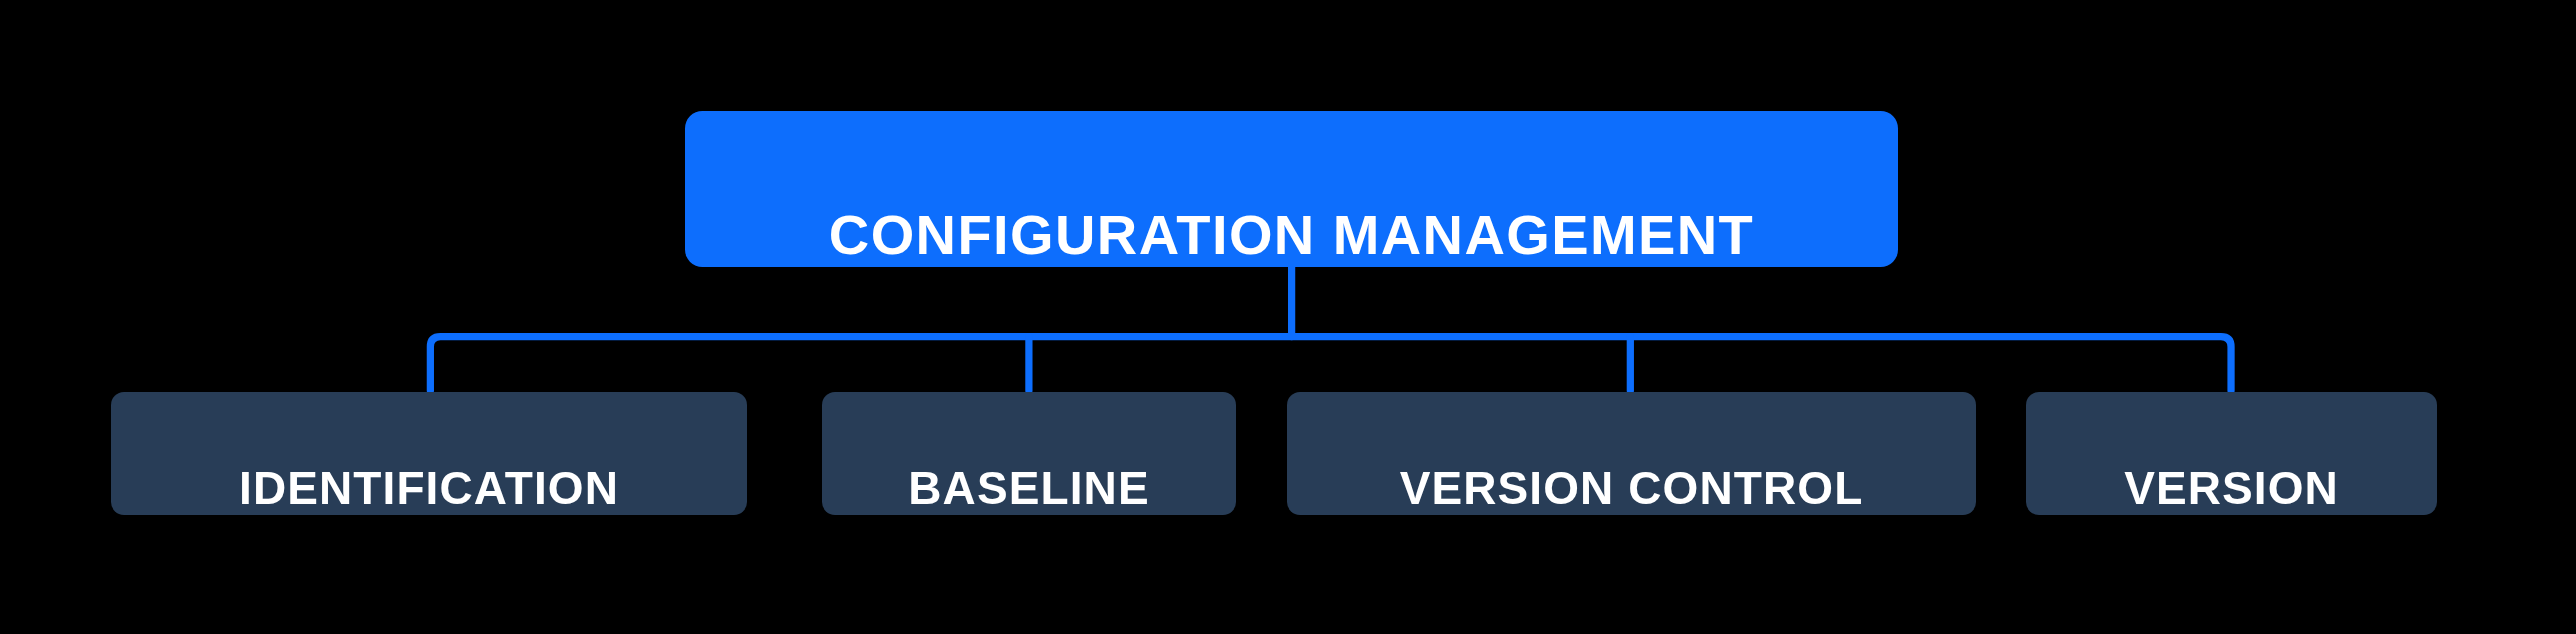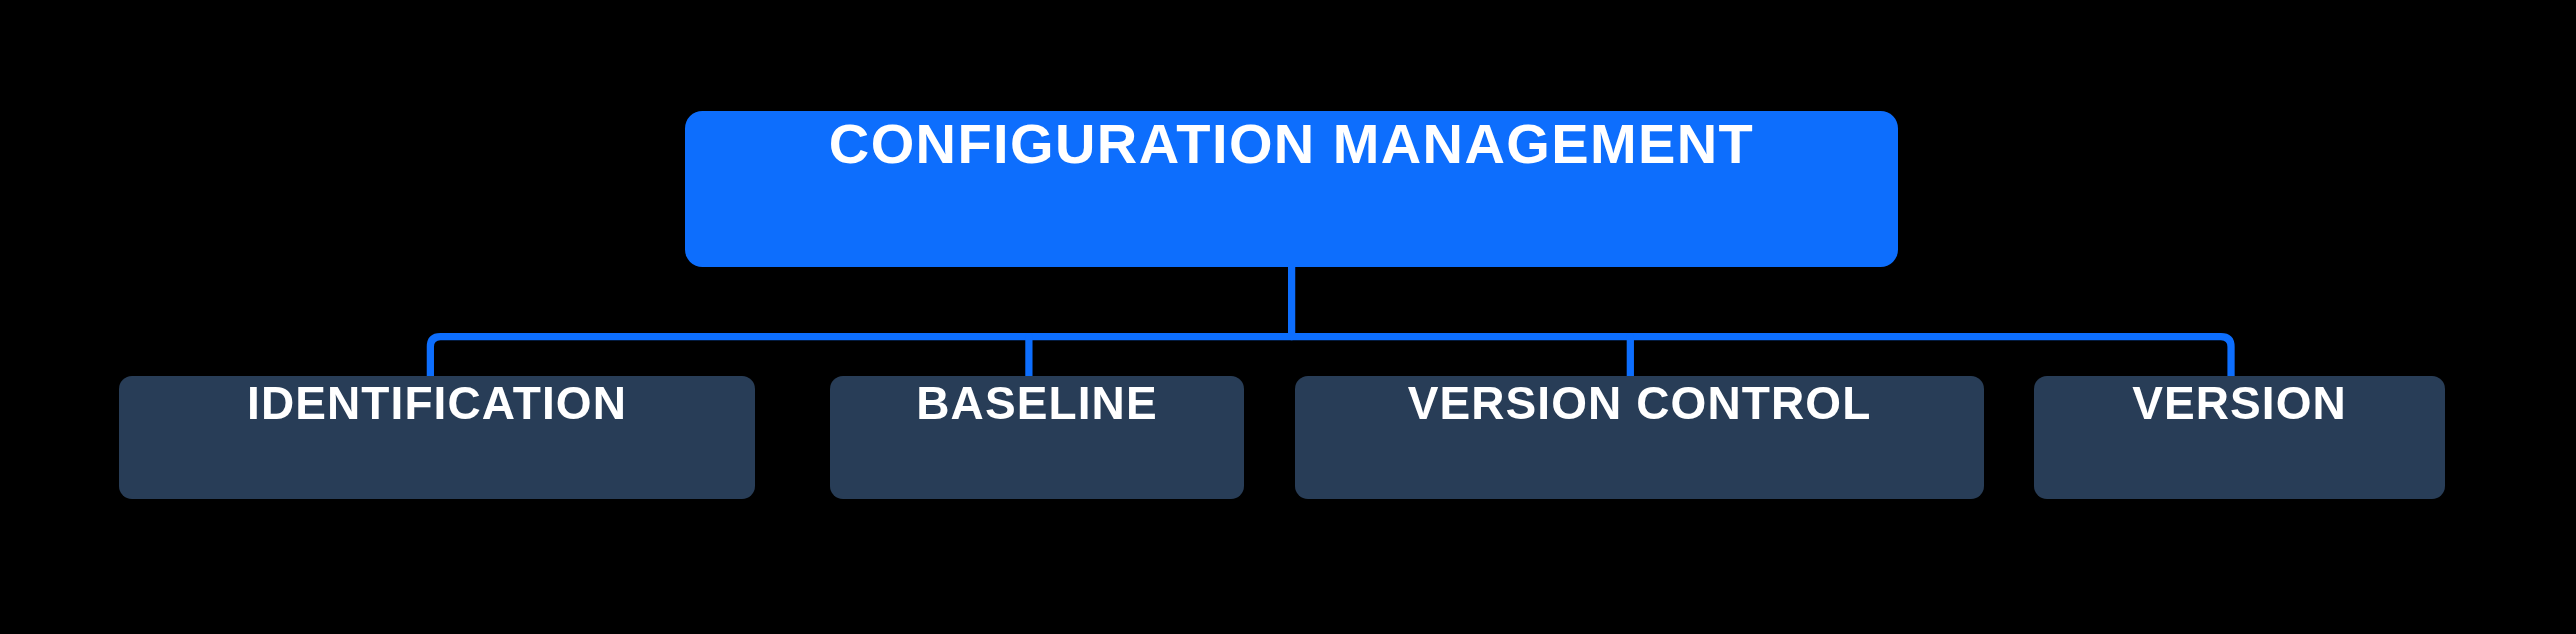--- a/index.html
+++ b/index.html
@@ -11,46 +11,45 @@
     position: relative;
     width: 2576px;
     height: 634px;
     background: #000000;
     overflow: hidden;
     font-family: "Liberation Sans", sans-serif;
   }
   .node {
     position: absolute;
     display: flex;
-    align-items: flex-start;
+    align-items: flex-end;
     justify-content: center;
     color: #ffffff;
     box-sizing: border-box;
     white-space: nowrap;
   }
   .root-node {
     left: 685px;
     top: 111px;
     width: 1213px;
     height: 156px;
     background: #0d6efd;
     border-radius: 17.4px;
     font-size: 56px;
     font-weight: 700;
     letter-spacing: 1.4px;
   }
   .child-node {
-    top: 376px;
+    top: 392px;
     height: 123px;
     background: #283d57;
     border-radius: 13px;
     font-size: 46px;
     font-weight: 600;
     letter-spacing: 1.1px;
-    margin-left: 8px;
   }
   #child-identification { left: 111px;  width: 636px; }
   #child-baseline       { left: 822px; width: 414px; }
   #child-version-control{ left: 1287px; width: 689px; }
   #child-auditing       { left: 2026px; width: 411px; }
   .connectors {
     position: absolute;
     left: 0;
     top: 0;
     width: 2576px;

